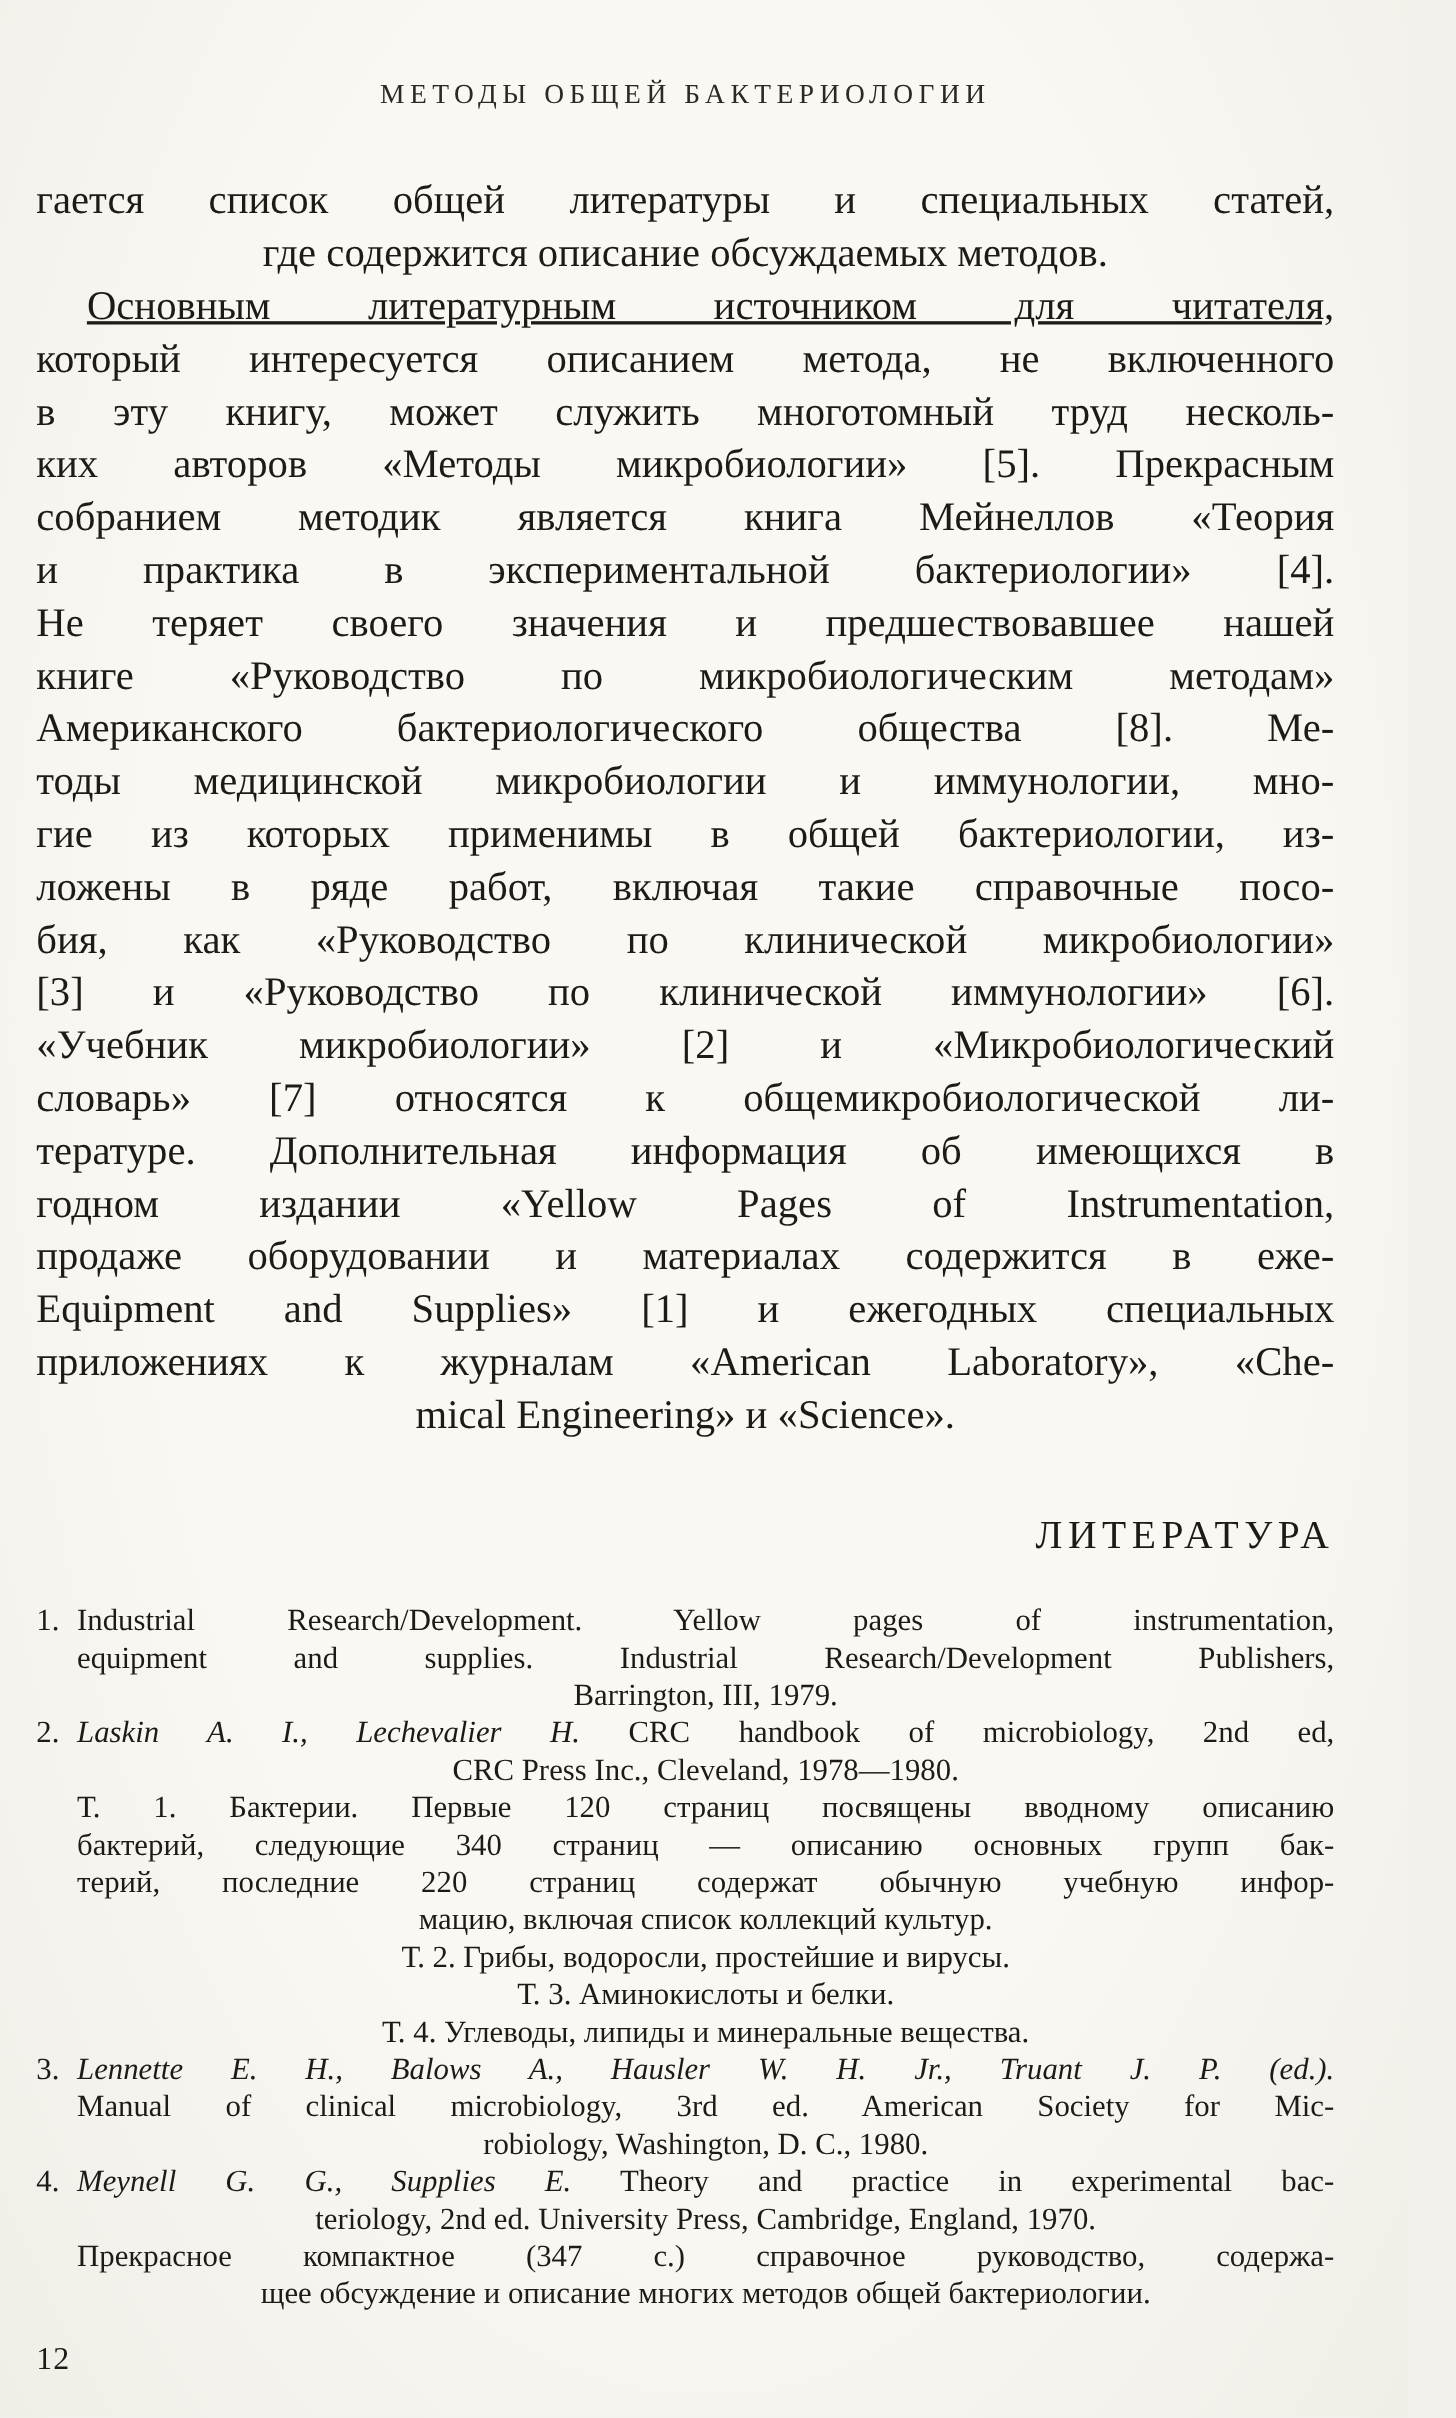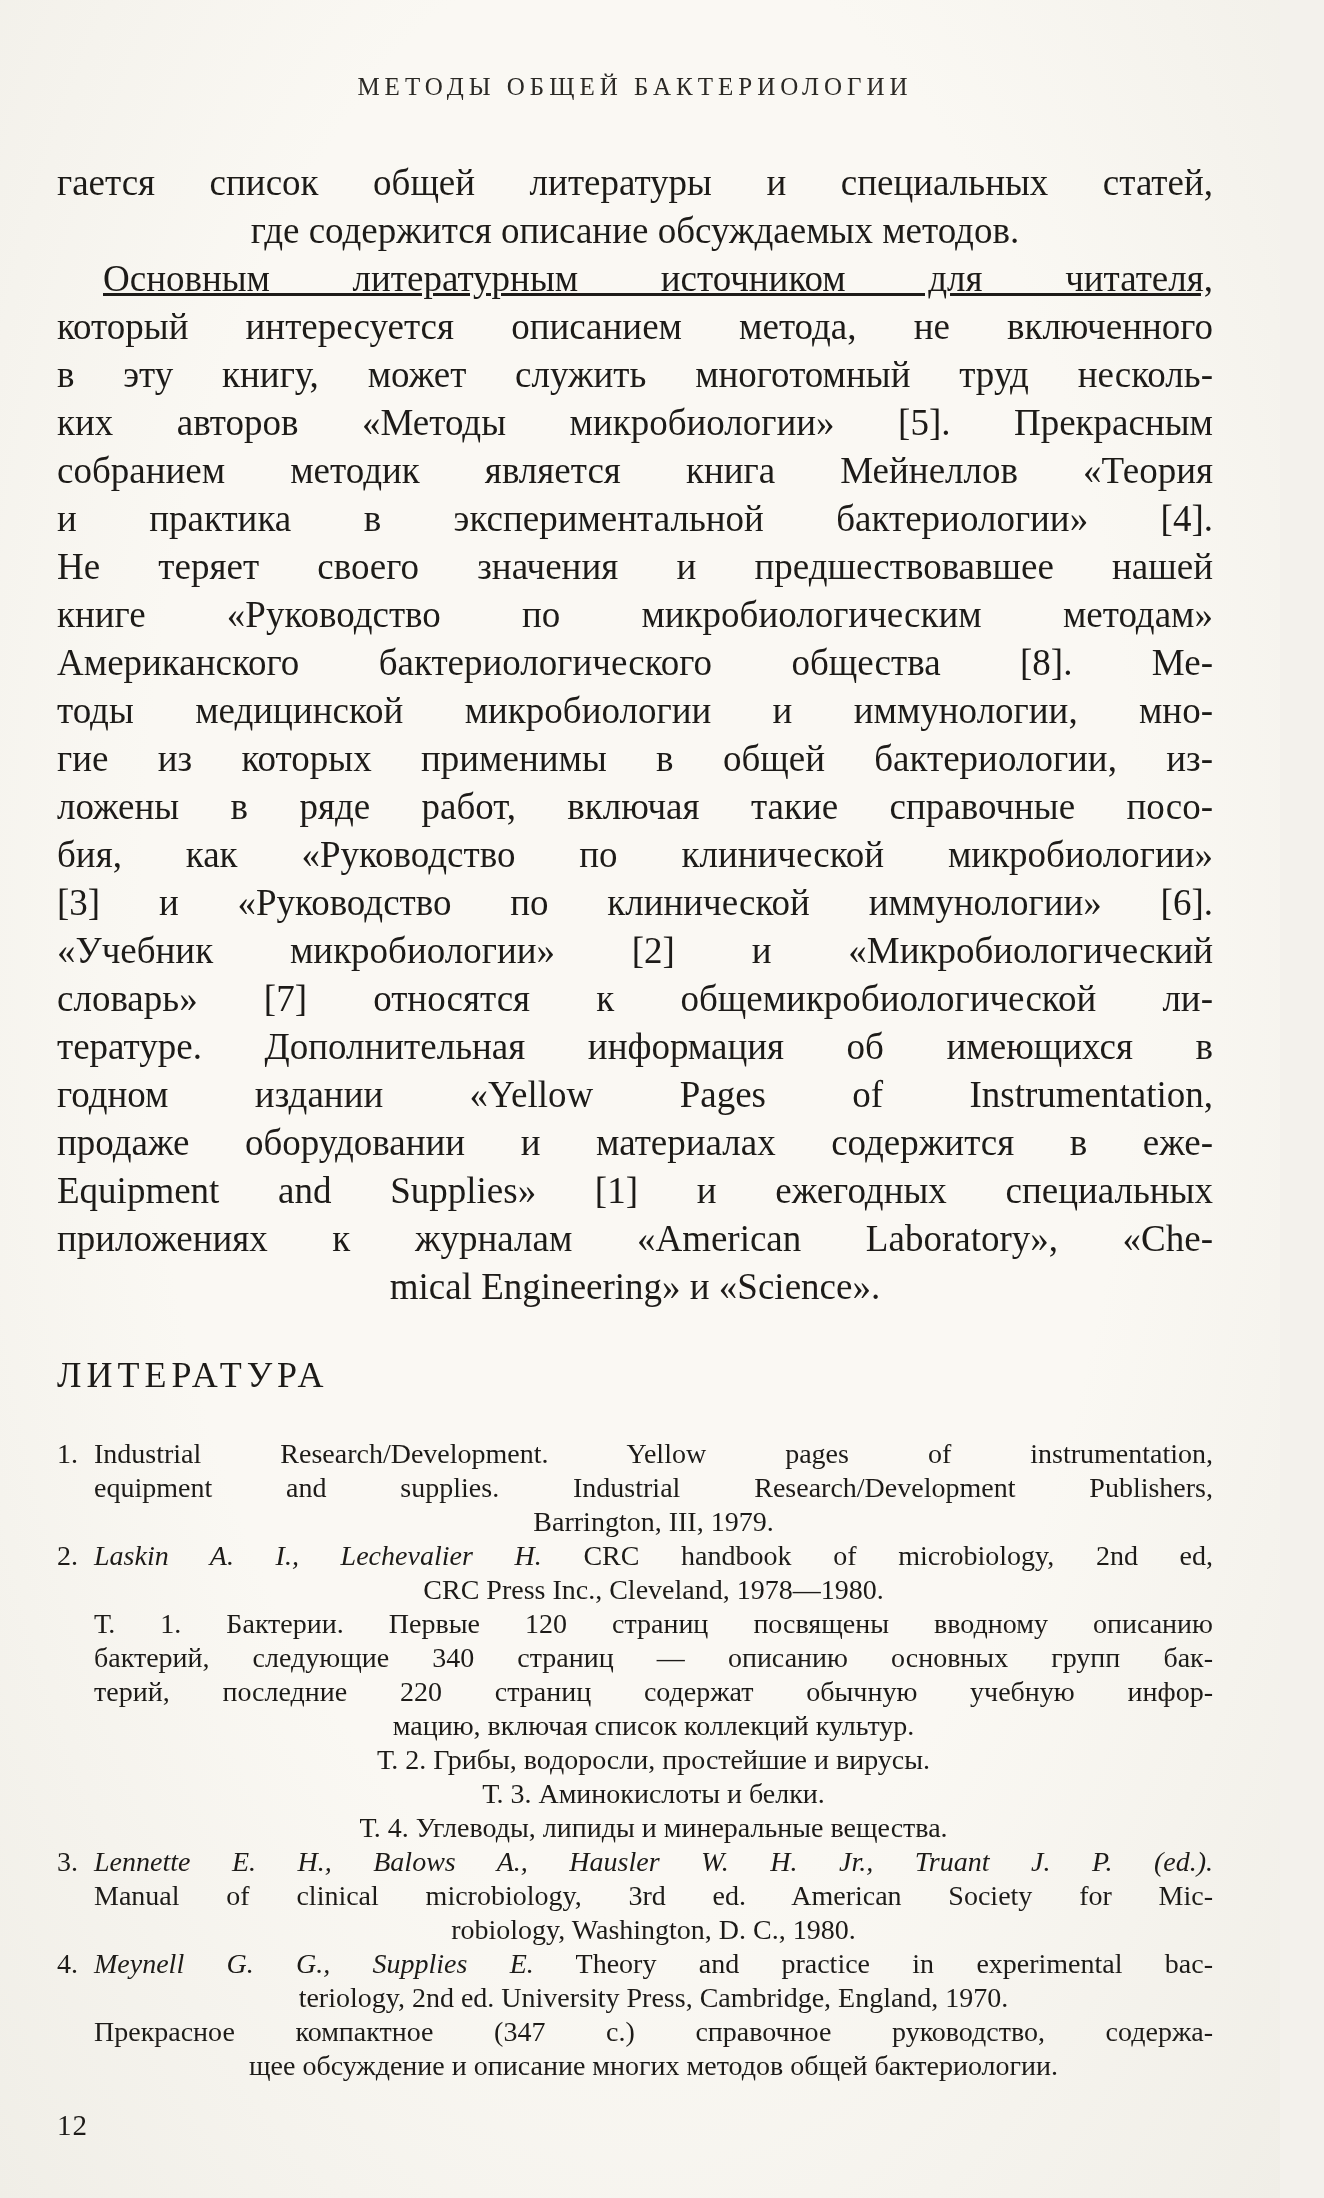--- a/index.html
+++ b/index.html
@@ -5,21 +5,21 @@
   * { margin: 0; padding: 0; box-sizing: border-box; }
   html, body { width: 1324px; height: 2198px; }
   body {
     font-family: "Liberation Serif", "DejaVu Serif", serif;
     color: #1d1b18;
     background: #f3f1ec;
   }
   .page {
     width: 1280px;
     height: 2198px;
-    padding: 56px 67px 0 57px;
+    padding: 56px 67px 0 33px;
     background: radial-gradient(ellipse at 50% 42%, #faf8f3 55%, #f0eee7 100%);
     overflow: hidden;
     position: relative;
   }
   .running-head {
     text-align: center;
     font-size: 25px;
     letter-spacing: 5px;
     color: #2b2925;
     margin-top: 16px;
@@ -27,22 +27,22 @@
   }
   .body-block {
     margin-top: 57px;
     font-size: 37px;
   }
   .body-block .ln { line-height: 48px; }
   .ln { text-align: center; }
   .jl { text-align: justify; text-align-last: justify; }
   .indent { text-indent: 46px; text-decoration: underline; }
   .bib-title {
-    margin-top: 42px;
-    text-align: left;
+    margin-top: 62px;
+    text-align: right;
     font-size: 36px;
     letter-spacing: 5px;
     color: #1d1b18;
     line-height: 44px;
   }
   .refs {
     margin-top: 40px;
     font-size: 28px;
   }
   .refs .ln { line-height: 34px; }

